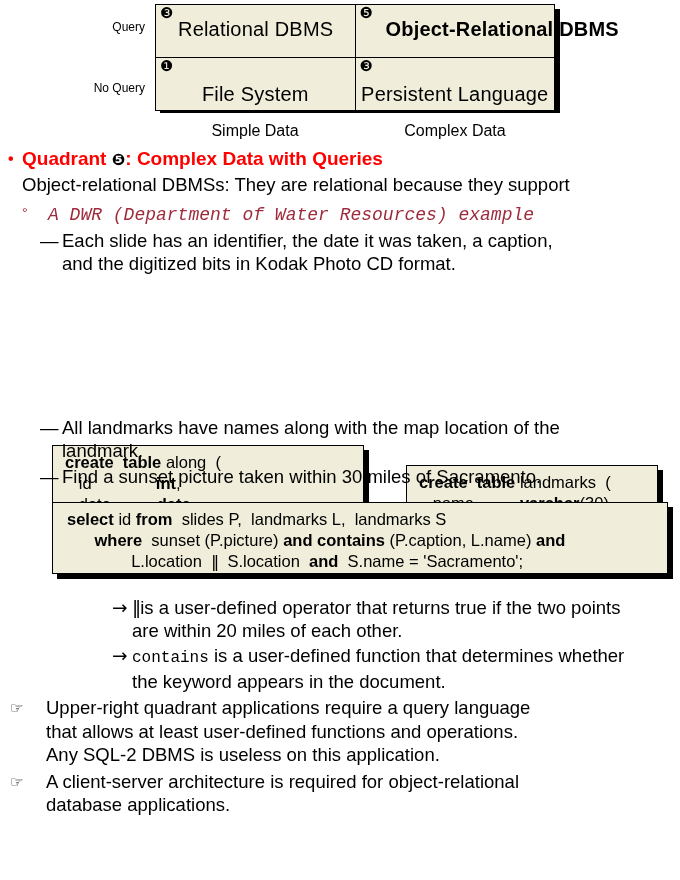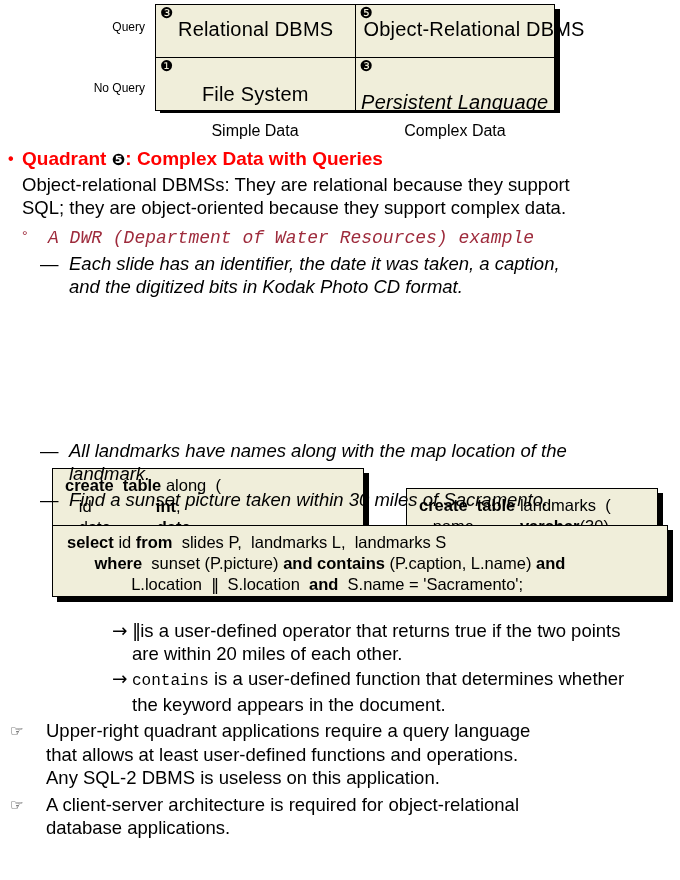--- a/index.html
+++ b/index.html
@@ -59,23 +59,23 @@
     font-family: "DejaVu Sans", sans-serif;
     color: #000;
   }
   .qlabel {
     position: absolute;
     font-size: 20px;
     white-space: nowrap;
     letter-spacing: .2px;
   }
   .qlabel.tl { left: 22px; top: 13px; }
-  .qlabel.tr { left: 8px; top: 13px; }
+  .qlabel.tr { left: 30px; top: 13px; font-weight: bold; }
   .qlabel.bl { left: 0; right: 0; top: 25px; text-align: center; }
-  .qlabel.br { left: 0; right: 0; top: 33px; text-align: center; font-style: italic; }
+  .qlabel.br { left: 0; right: 0; top: 25px; text-align: center; }
 
   .row-label {
     position: absolute;
     font-size: 12px;
     text-align: right;
     white-space: nowrap;
   }
   #row-label-query  { left: 10px; top: 20px; width: 135px; }
   #row-label-noquery{ left: 10px; top: 81px; width: 135px; }
 
@@ -148,22 +148,21 @@
     font-size: 18.5px;
     line-height: 23px;
     width: 640px;
   }
   .dash-item .dash {
     position: absolute;
     left: 0; top: 0;
   }
   .dash-item .txt {
     display: block;
-    margin-left: 29px;
-    font-style: italic;
+    margin-left: 22px;
   }
 
   .arrow-item {
     position: relative;
     margin: 2px 0 0 112px;
     font-size: 18.5px;
     line-height: 23px;
     width: 570px;
   }
   .arrow-item .arr {
@@ -277,21 +276,20 @@
 
 <div id="content">
 
   <div class="bullet-red">
     <span class="dot">•</span>
     <span class="txt"><span>Quadrant </span><span class="num">❺</span><span>: Complex Data with Queries</span></span>
   </div>
 
   <div class="para">
     <span>Object-relational DBMSs: They are relational because they support</span><br>
-    <span>SQL; they are object-oriented because they support complex data.</span>
   </div>
 
   <div class="mono-bullet">
     <span class="circ">°</span>
     <span class="txt">A DWR (Department of Water Resources) example</span>
   </div>
 
   <div class="dash-item">
     <span class="dash">—</span>
     <span class="txt">

